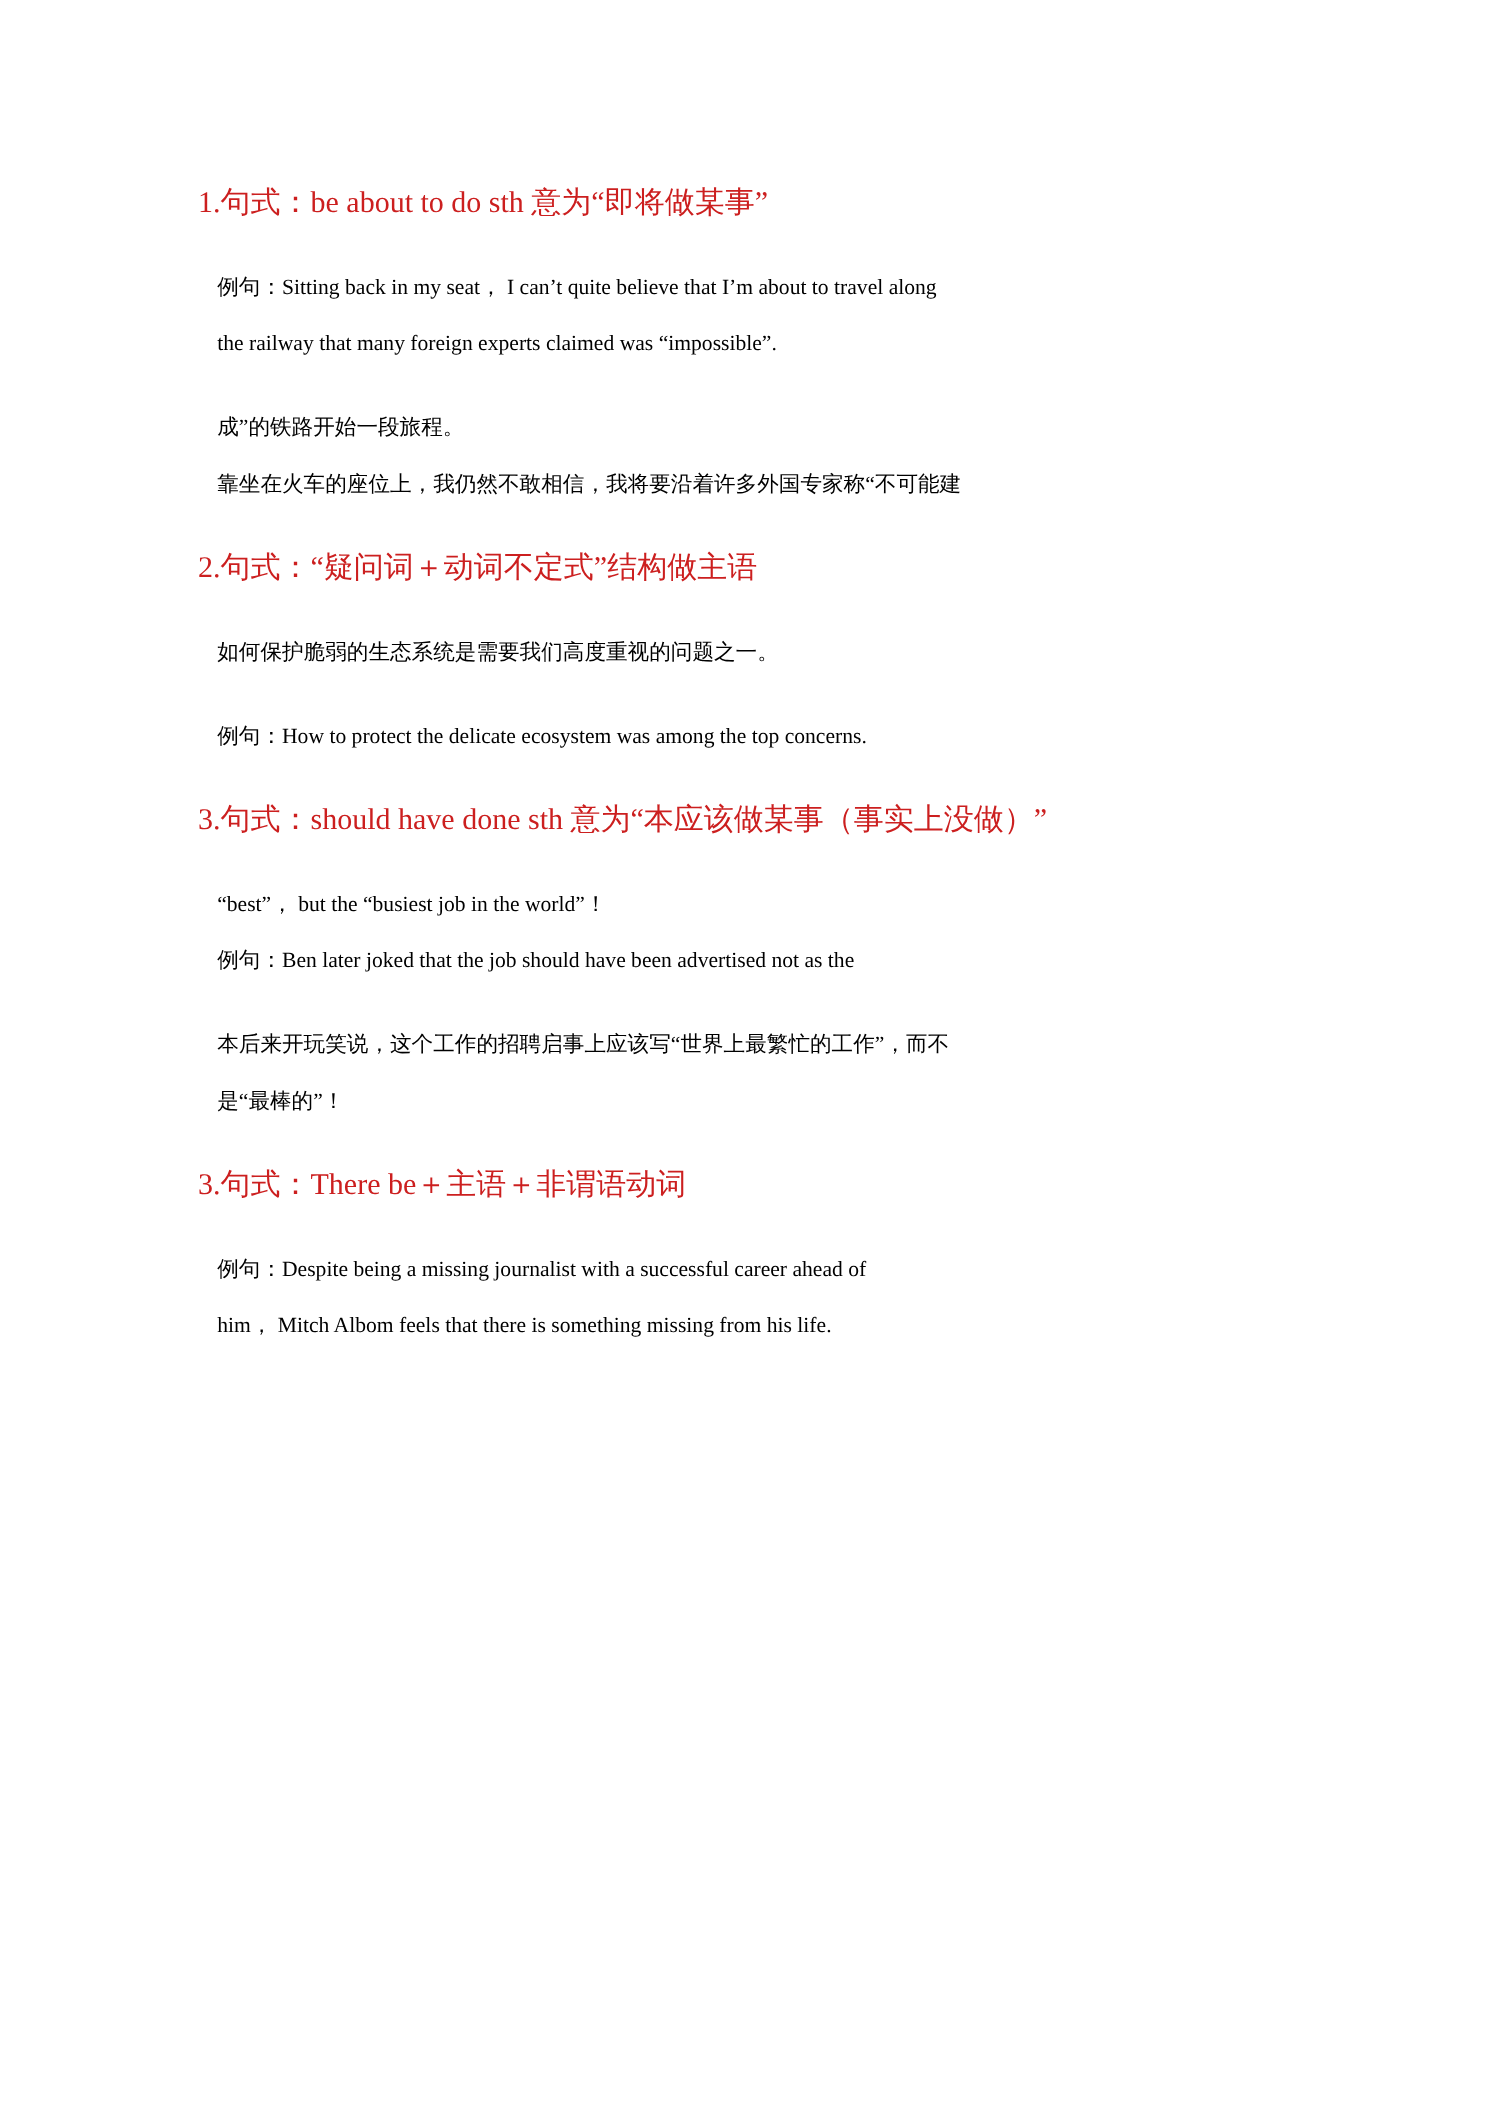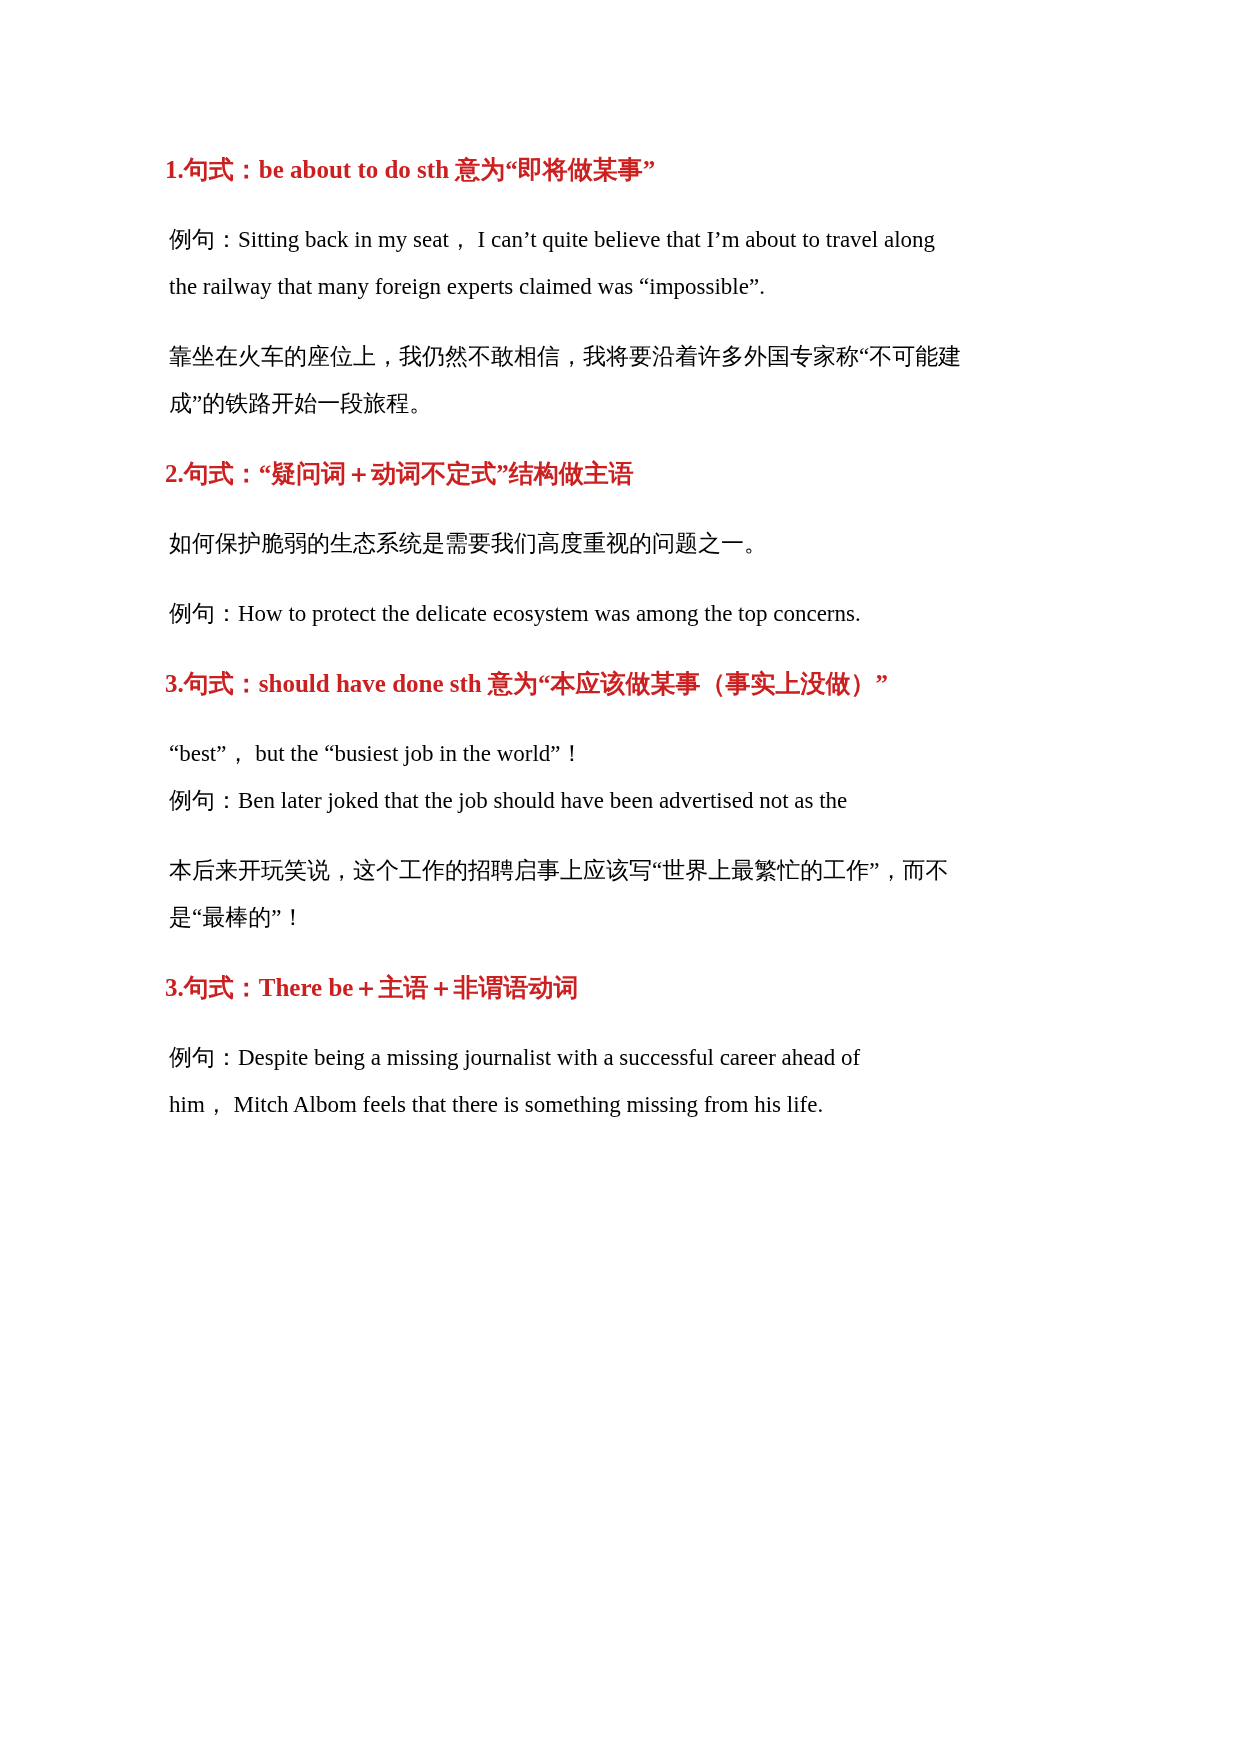--- a/index.html
+++ b/index.html
@@ -17,46 +17,45 @@
     left: 165px;
     top: 146px;
     width: 900px;
   }
   .heading {
     color: #cc1f1f;
     font-size: 25px;
     line-height: 47px;
     margin: 0 0 23px 0;
     white-space: pre;
-    font-weight: bold;
   }
   .para {
-    font-size: 23px;
+    font-size: 18px;
     line-height: 47px;
-    margin: 0 0 23px 4px;
+    margin: 0 0 23px 16px;
   }
   .line {
     display: block;
     white-space: pre;
   }
 </style>
 </head>
 <body>
 
 <div class="content">
 
   <section>
     <div class="heading">1.句式：be about to do sth 意为“即将做某事”</div>
     <p class="para en">
       <span class="line">例句：Sitting back in my seat， I can’t quite believe that I’m about to travel along</span>
       <span class="line">the railway that many foreign experts claimed was “impossible”.</span>
     </p>
     <p class="para zh">
+      <span class="line">成”的铁路开始一段旅程。</span>
       <span class="line">靠坐在火车的座位上，我仍然不敢相信，我将要沿着许多外国专家称“不可能建</span>
-      <span class="line">成”的铁路开始一段旅程。</span>
     </p>
   </section>
 
   <section>
     <div class="heading">2.句式：“疑问词＋动词不定式”结构做主语</div>
     <p class="para zh">
       <span class="line">如何保护脆弱的生态系统是需要我们高度重视的问题之一。</span>
     </p>
     <p class="para en">
       <span class="line">例句：How to protect the delicate ecosystem was among the top concerns.</span>

